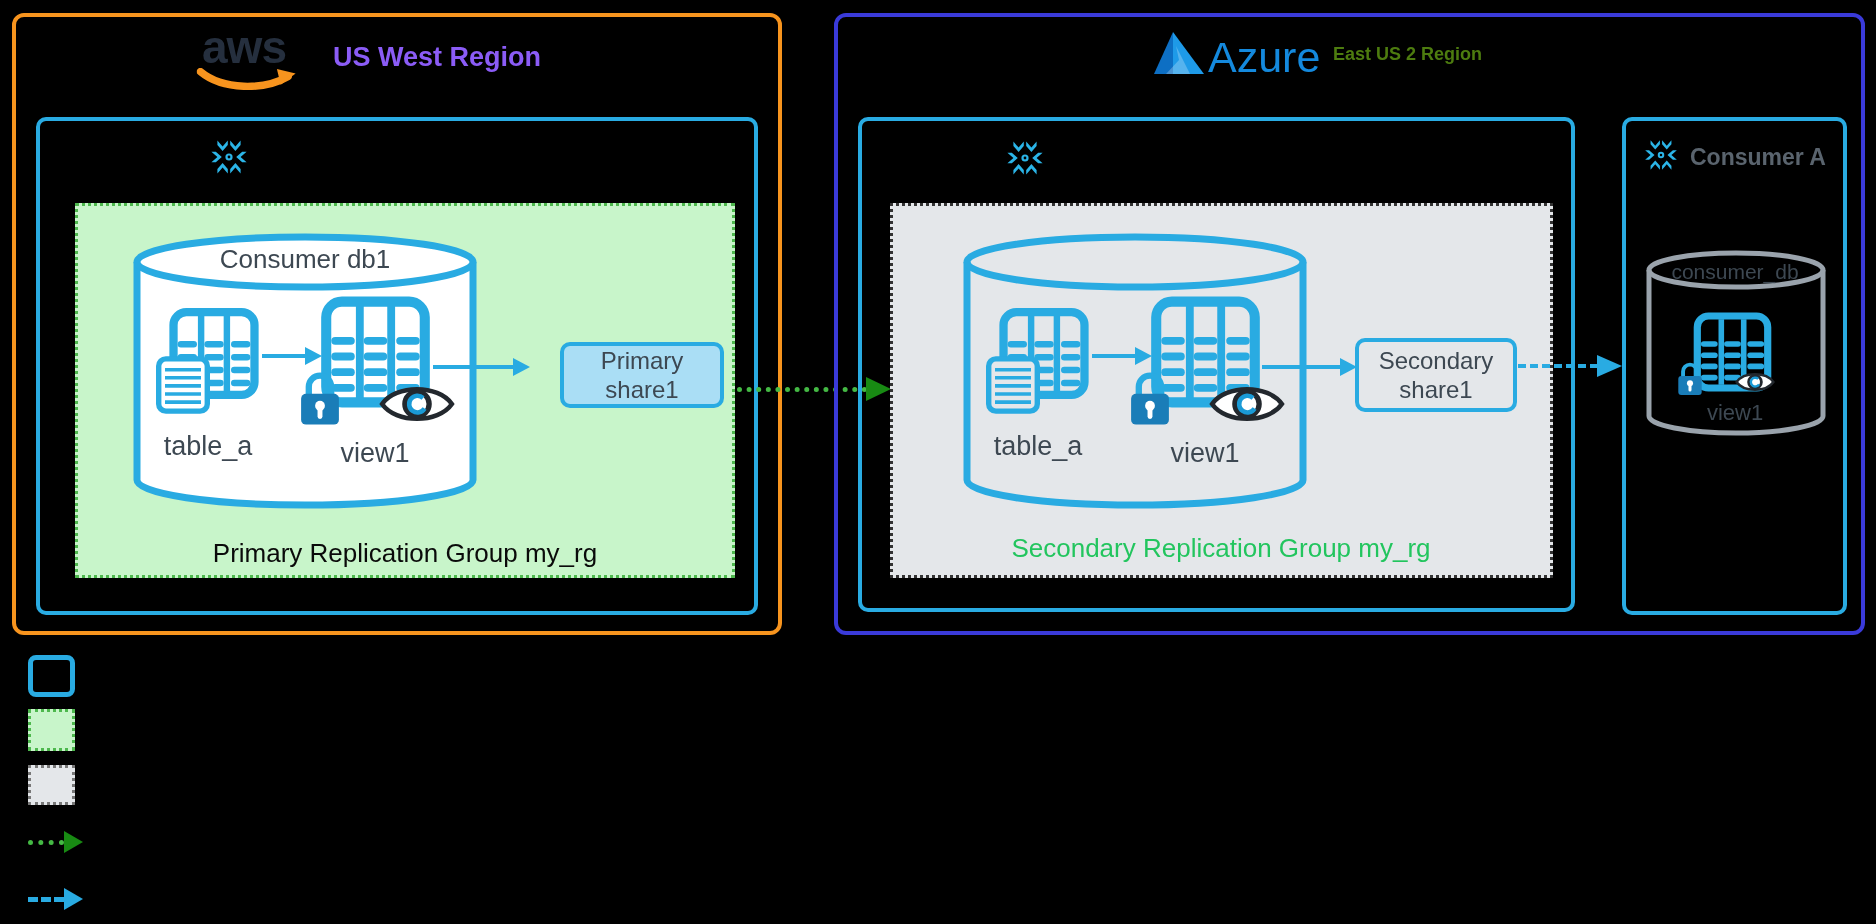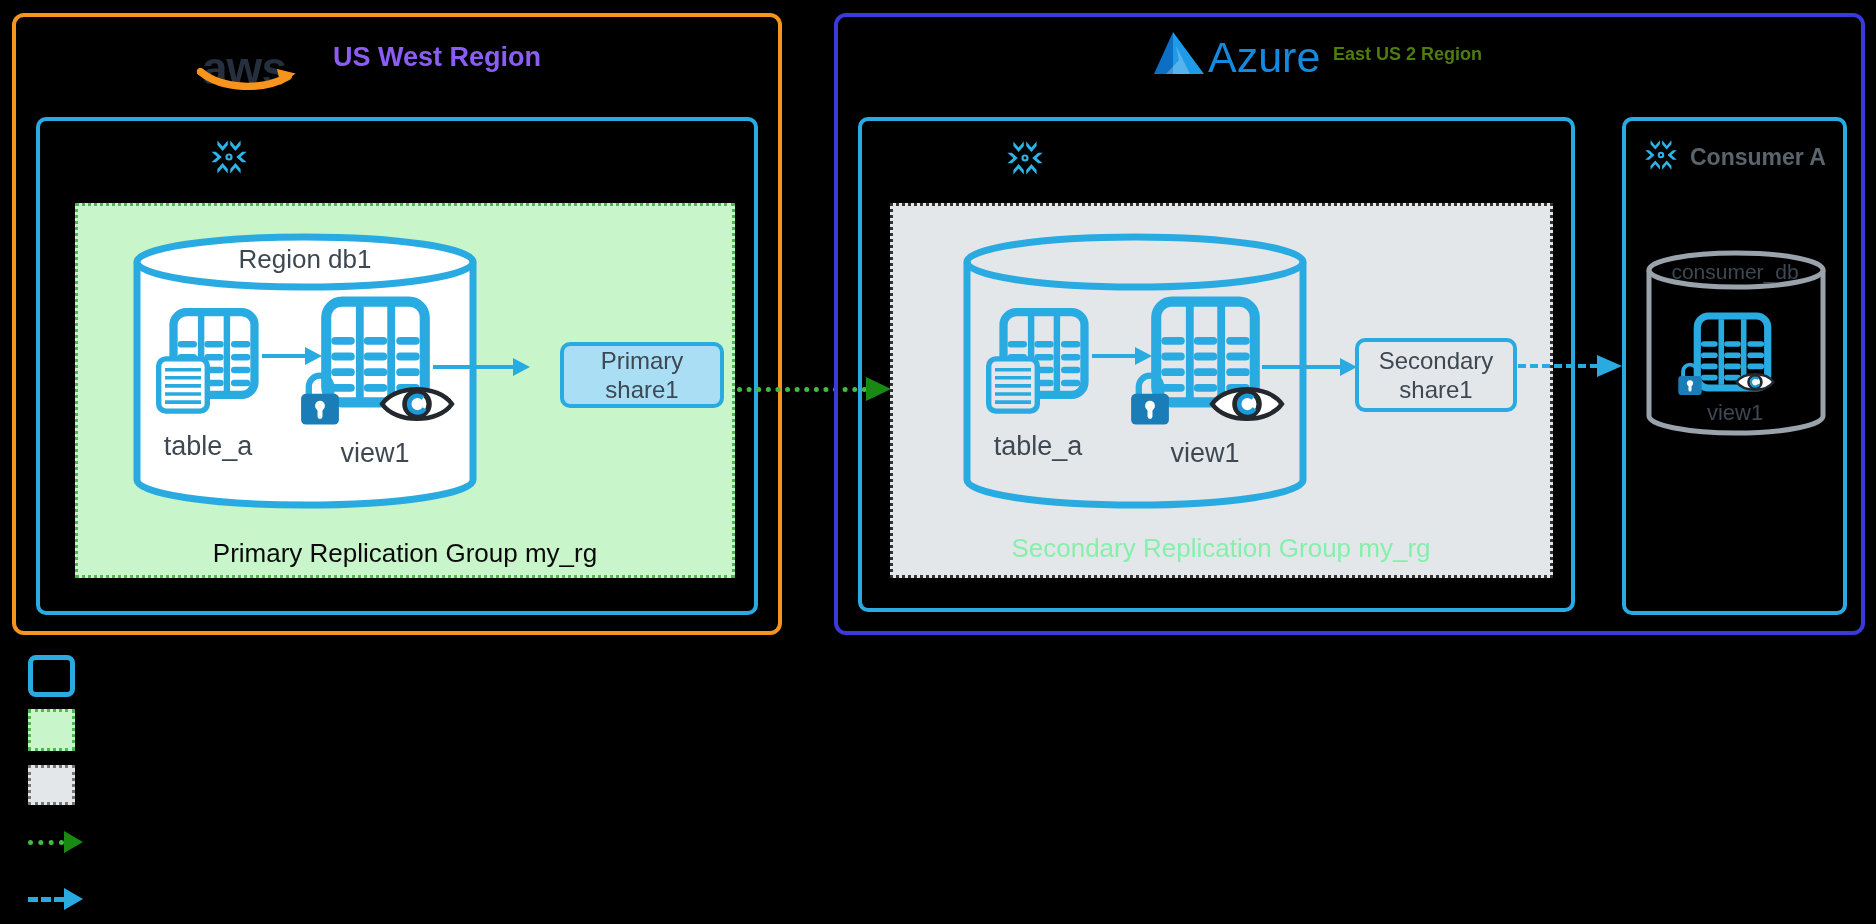--- a/index.html
+++ b/index.html
@@ -97,40 +97,40 @@
       <polygon points="27,2 58,44 27,44" fill="#1e9ae8"></polygon>
       <polygon points="30,16 44,44 20,44 33,30" fill="#ffffff" opacity="0.25"></polygon>
     </symbol>
   </defs>
 </svg>
 
 <div class="canvas">
 
   <div class="region" style="left:12px;top:13px;width:770px;height:622px;border:4px solid #f7941e;"></div>
 
-  <div class="lbl" style="left:194px;top:20px;width:100px;font-size:46px;font-weight:bold;color:#252f3e;letter-spacing:-1px;margin-top:21px;">aws</div>
+  <div class="lbl" style="left:194px;top:20px;width:100px;font-size:46px;font-weight:bold;color:#252f3e;letter-spacing:-1px;">aws</div>
   <svg class="abs" style="left:192px;top:68px;" width="112" height="28" viewBox="0 0 110 30">
       <use href="#sym-swoosh"></use>
     </svg>
   <div class="lbl" style="left:333px;top:42px;font-size:27px;font-weight:bold;color:#8b5cf6;text-align:right;">US West Region</div>
 
   <div class="sfbox" style="left:36px;top:117px;width:722px;height:498px;"></div>
   <svg class="abs" style="left:209px;top:137px;color:#2bb5e8;" width="40" height="40" viewBox="0 0 100 100">
       <use href="#sym-snowflake"></use>
     </svg>
 
   <div class="group" style="left:75px;top:203px;width:660px;height:375px;background:#c8f5ca;border:3px dotted #4db84d;"></div>
   <div class="lbl" style="left:105px;top:530px;width:600px;font-size:26px;color:#0a0a0a;margin-top:8px;">Primary Replication Group my_rg</div>
 
   <svg class="abs" style="left:132px;top:232px;" width="346" height="278" viewBox="0 0 346 278">
     <path d="M5,30 A168,25 0 0 1 341,30 L341,248 A168,25 0 0 1 5,248 Z" fill="#ffffff"></path>
     <path d="M5,30 L5,248 A168,25 0 0 0 341,248 L341,30" fill="none" stroke="#29abe2" stroke-width="7"></path>
     <ellipse cx="173" cy="30" rx="168" ry="25" fill="#ffffff" stroke="#29abe2" stroke-width="7"></ellipse>
   </svg>
-  <div class="lbl" style="left:155px;top:244px;width:300px;font-size:26px;">Region db1</div>
+  <div class="lbl" style="left:155px;top:244px;width:300px;font-size:26px;">Consumer db1</div>
 
   <svg class="abs" style="left:155px;top:300px;color:#29abe2;" width="112" height="116" viewBox="0 0 112 116">
     <use href="#sym-table" x="13" y="5" width="92" height="97"></use>
     <use href="#sym-sheet" x="1" y="56" width="54" height="58"></use>
   </svg>
   <div class="lbl" style="left:133px;top:431px;width:150px;font-size:27px;">table_a</div>
 
   <svg class="abs" style="left:295px;top:290px;color:#29abe2;" width="168" height="142" viewBox="0 0 168 142">
     <use href="#sym-table" x="23" y="6" width="115" height="112"></use>
     <use href="#sym-lock" x="4" y="78" width="42" height="60"></use>
@@ -158,21 +158,21 @@
     </svg>
   <div class="lbl" style="left:1208px;top:33px;font-size:43px;color:#1489dd;text-align:left;">Azure</div>
   <div class="lbl" style="left:1333px;top:44px;font-size:18px;font-weight:bold;color:#4d7c0f;text-align:left;">East US 2 Region</div>
 
   <div class="sfbox" style="left:858px;top:117px;width:717px;height:495px;"></div>
   <svg class="abs" style="left:1005px;top:138px;color:#2bb5e8;" width="40" height="40" viewBox="0 0 100 100">
       <use href="#sym-snowflake"></use>
     </svg>
 
   <div class="group" style="left:890px;top:203px;width:663px;height:375px;background:#e4e7ea;border:3px dotted #333333;"></div>
-  <div class="lbl" style="left:921px;top:533px;width:600px;font-size:26px;color:#86efac;text-align:center;">Secondary Replication Group my_rg</div>
+  <div class="lbl" style="left:921px;top:533px;width:600px;font-size:26px;color:#22c55e;text-align:center;">Secondary Replication Group my_rg</div>
 
   <svg class="abs" style="left:962px;top:232px;" width="346" height="278" viewBox="0 0 346 278">
     <path d="M5,30 L5,248 A168,25 0 0 0 341,248 L341,30" fill="none" stroke="#29abe2" stroke-width="7"></path>
     <ellipse cx="173" cy="30" rx="168" ry="25" fill="none" stroke="#29abe2" stroke-width="7"></ellipse>
   </svg>
 
   <svg class="abs" style="left:985px;top:300px;color:#29abe2;--sheet-fill:#e4e7ea;" width="112" height="116" viewBox="0 0 112 116">
     <use href="#sym-table" x="13" y="5" width="92" height="97"></use>
     <use href="#sym-sheet" x="1" y="56" width="54" height="58"></use>
   </svg>

